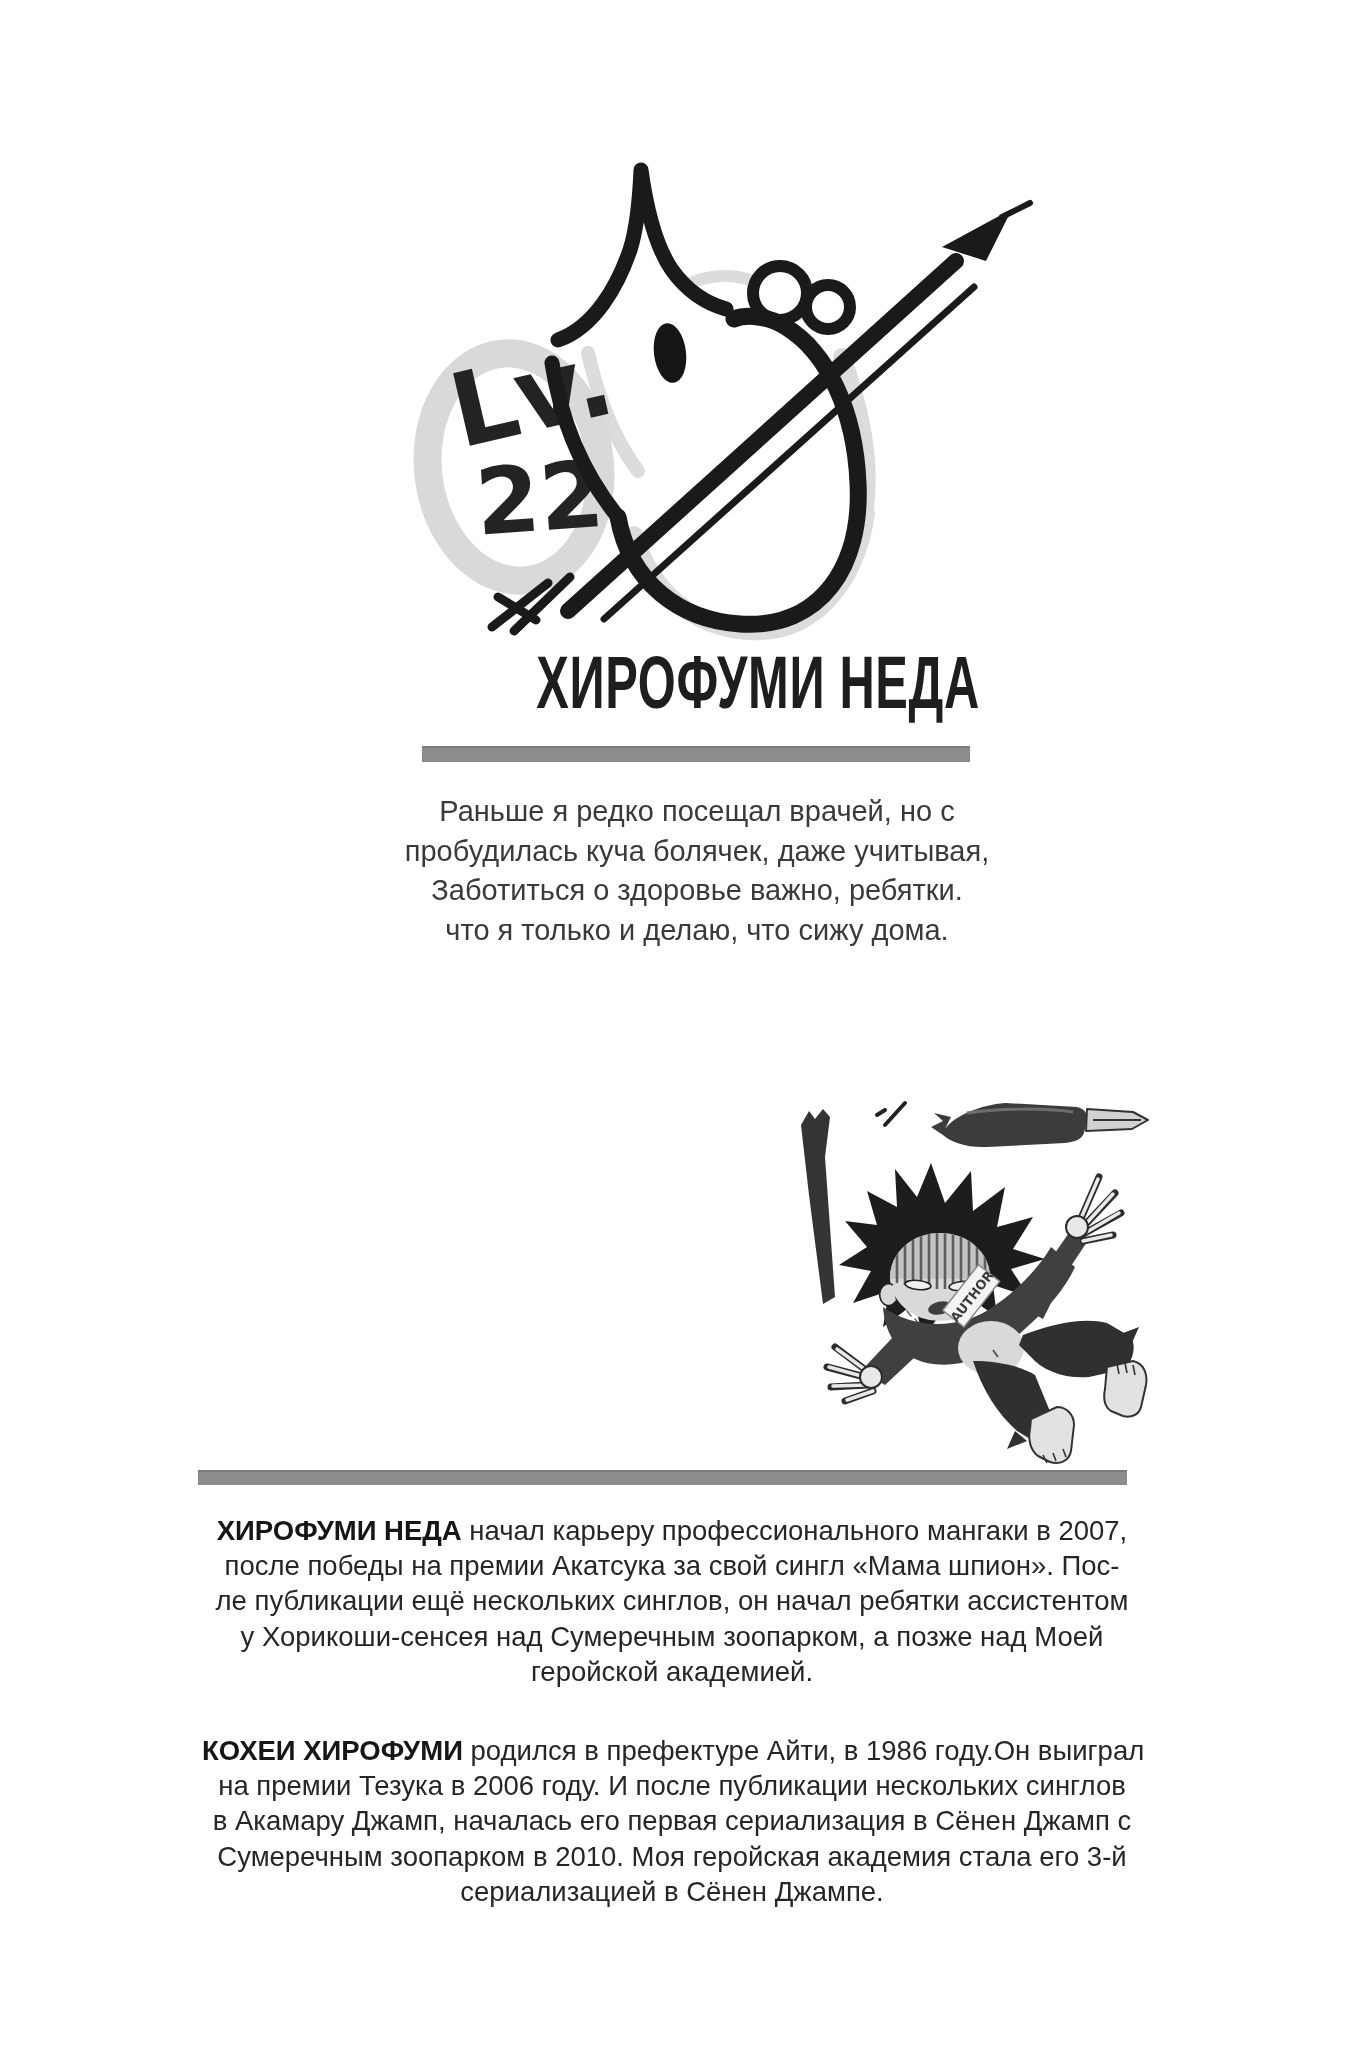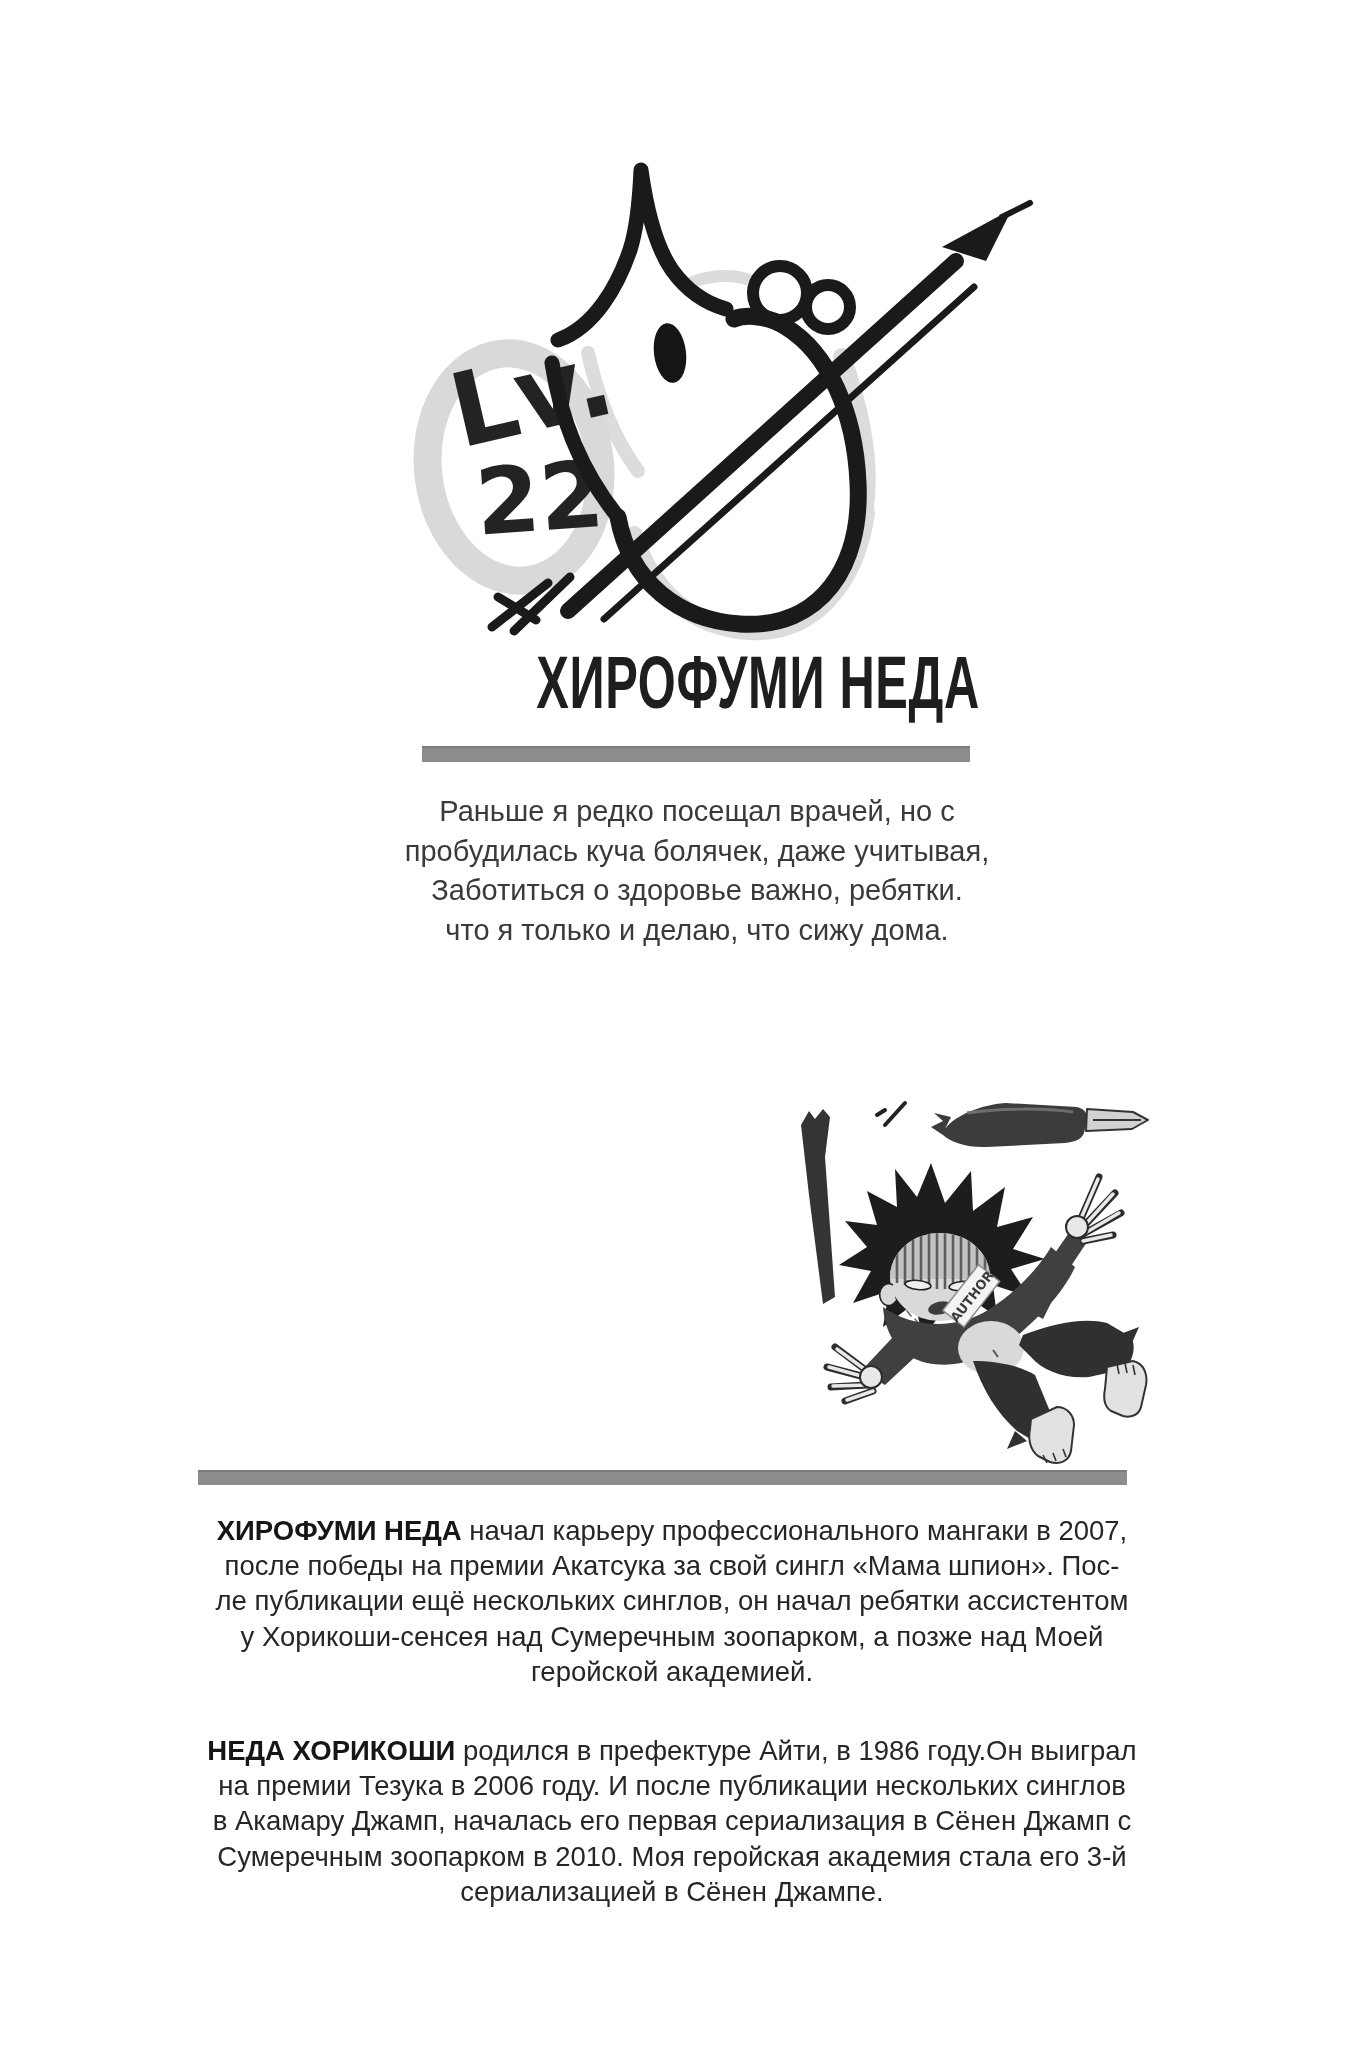--- a/index.html
+++ b/index.html
@@ -203,20 +203,20 @@
 
   <div id="bio-neda" class="bio-block">
     <div class="bio-line"><strong class="bio-name">ХИРОФУМИ НЕДА</strong><span> начал карьеру профессионального мангаки в 2007,</span></div>
     <div class="bio-line">после победы на премии Акатсука за свой сингл «Мама шпион». Пос-</div>
     <div class="bio-line">ле публикации ещё нескольких синглов, он начал ребятки ассистентом</div>
     <div class="bio-line">у Хорикоши-сенсея над Сумеречным зоопарком, а позже над Моей</div>
     <div class="bio-line">геройской академией.</div>
   </div>
 
   <div id="bio-horikoshi" class="bio-block">
-    <div class="bio-line"><strong class="bio-name">НЕДА ХОРИКОШИ</strong><span> родился в префектуре Айти, в 1986 году.Он выиграл</span></div>
+    <div class="bio-line"><strong class="bio-name">КОХЕИ ХИРОФУМИ</strong><span> родился в префектуре Айти, в 1986 году.Он выиграл</span></div>
     <div class="bio-line">на премии Тезука в 2006 году. И после публикации нескольких синглов</div>
     <div class="bio-line">в Акамару Джамп, началась его первая сериализация в Сёнен Джамп с</div>
     <div class="bio-line">Сумеречным зоопарком в 2010. Моя геройская академия стала его 3-й</div>
     <div class="bio-line">сериализацией в Сёнен Джампе.</div>
   </div>
 
 </div>
 
 </body></html>

